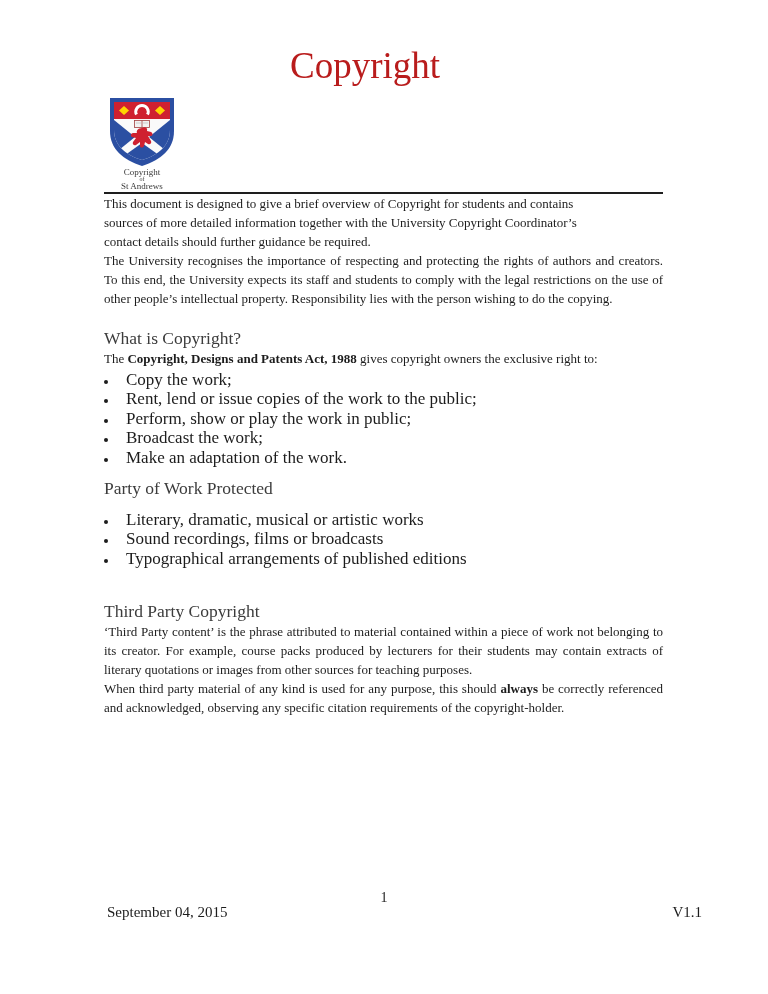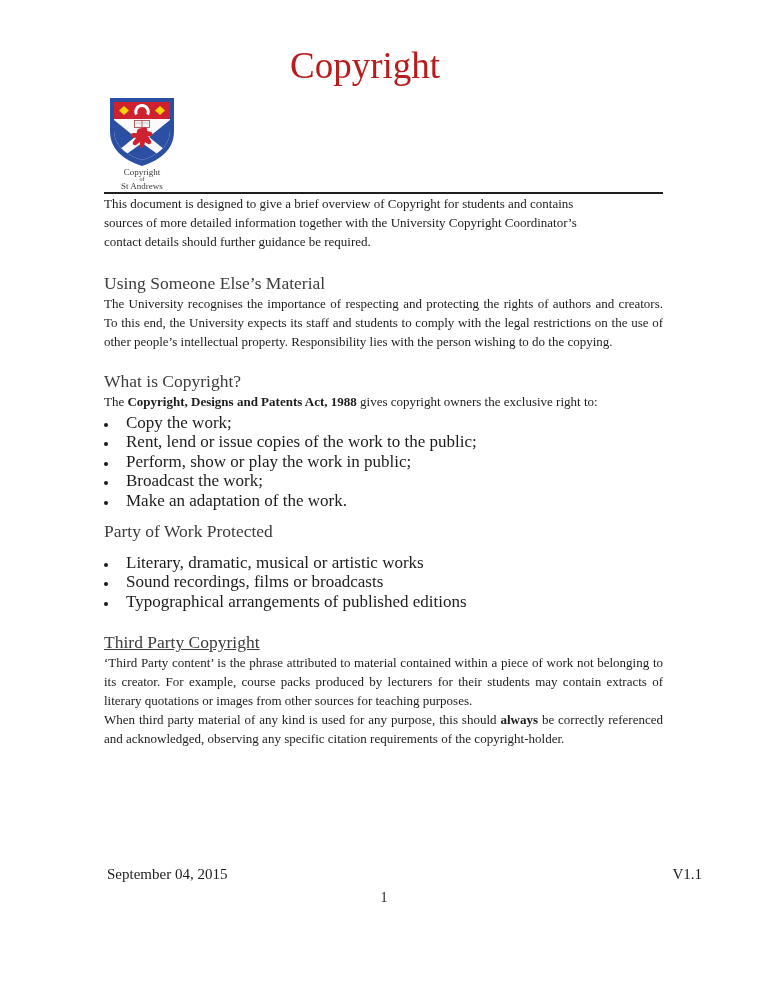--- a/index.html
+++ b/index.html
@@ -63,35 +63,35 @@
   .h-using  { margin-top: 21px; }
   .p-using  { margin-top: 14px; }
   .h-what   { margin-top: 19px; }
   .p-act    { margin-top: 7px; max-width: 522px; }
   ul { margin: 0; padding-left: 14px; list-style: disc outside; }
   li { font-size: 17px; line-height: 19.4px; padding-left: 8px; }
   li::marker { font-size: 12px; }
   .ul-what  { margin-top: 2px; }
   .h-types  { margin-top: 10px; }
   .ul-types { margin-top: 11px; }
-  .h-third  { margin-top: 20px; text-decoration: underline; }
+  .h-third  { margin-top: 32px; }
   .p-third1 { margin-top: 13px; }
   .p-third2 { margin-top: 11px; }
   b { font-weight: bold; }
 
   
   .page-num {
     position: absolute;
     top: 890px; left: 0; width: 100%;
     text-align: center;
     font-size: 14px;
   }
   .footer-row {
     position: absolute;
-    top: 866px; left: 107px; right: 66px;
+    top: 904px; left: 107px; right: 66px;
     display: flex;
     justify-content: space-between;
     font-size: 15px;
   }
 </style>
 </head>
 <body>
 
 <div class="page">
 
@@ -136,21 +136,20 @@
       </div>
     </div>
 
     <div class="doc-title">Copyright</div>
   </div>
 
   <div class="doc-body">
 
     <p class="intro">This document is designed to give a brief overview of Copyright for students and contains sources of more detailed information together with the University Copyright Coordinator’s contact details should further guidance be required.</p>
 
-    <h2 class="h-using">Using Someone Else’s Material</h2>
     <p class="p-using justified">The University recognises the importance of respecting and protecting the rights of authors and creators. To this end, the University expects its staff and students to comply with the legal restrictions on the use of other people’s intellectual property. Responsibility lies with the person wishing to do the copying.</p>
 
     <h2 class="h-what">What is Copyright?</h2>
     <p class="p-act"><span>The </span><b>Copyright, Designs and Patents Act, 1988</b><span> gives copyright owners the exclusive right to:</span></p>
     <ul class="ul-what">
       <li>Copy the work;</li>
       <li>Rent, lend or issue copies of the work to the public;</li>
       <li>Perform, show or play the work in public;</li>
       <li>Broadcast the work;</li>
       <li>Make an adaptation of the work.</li>

